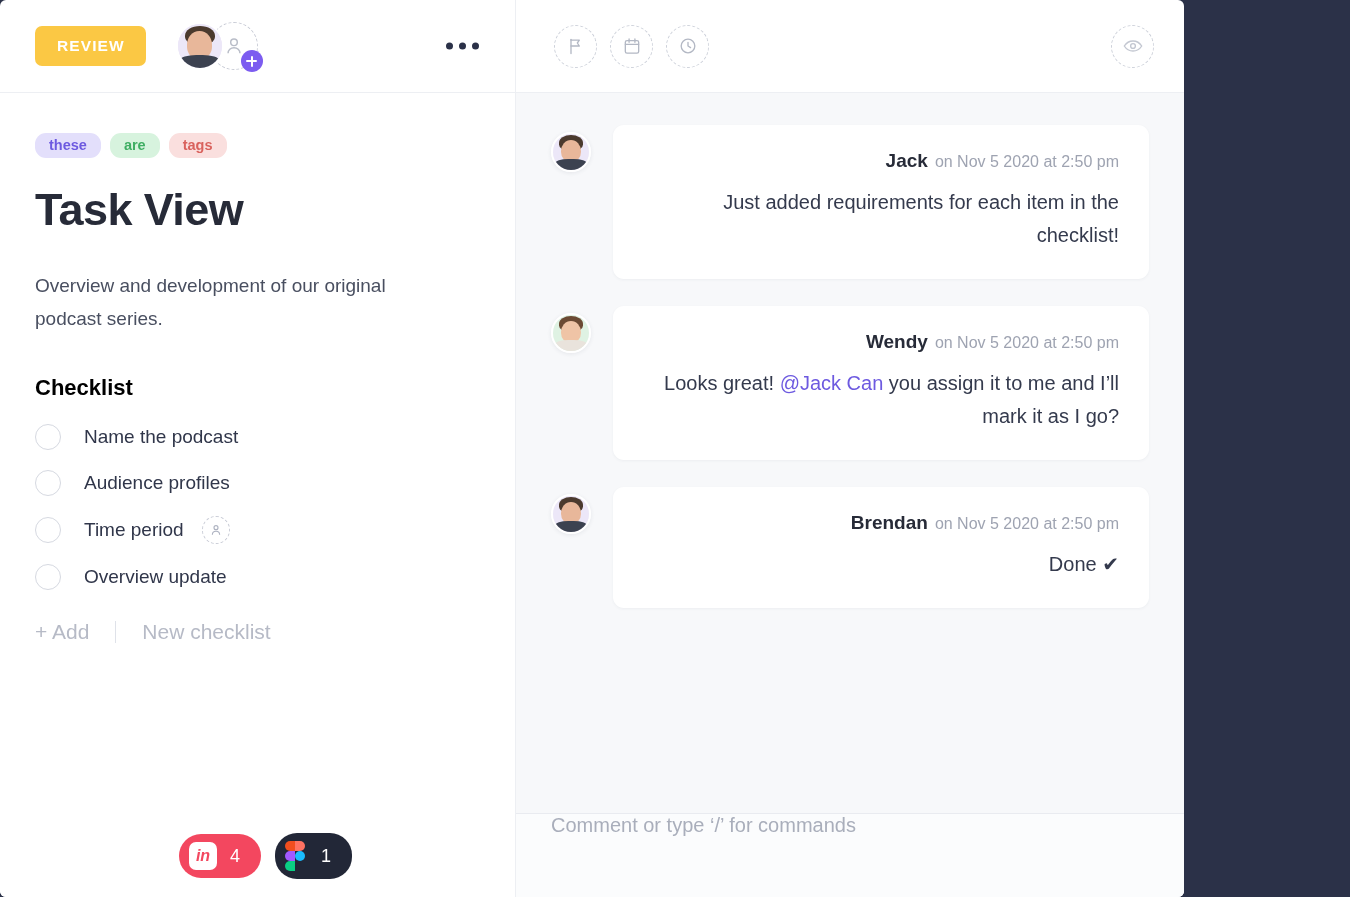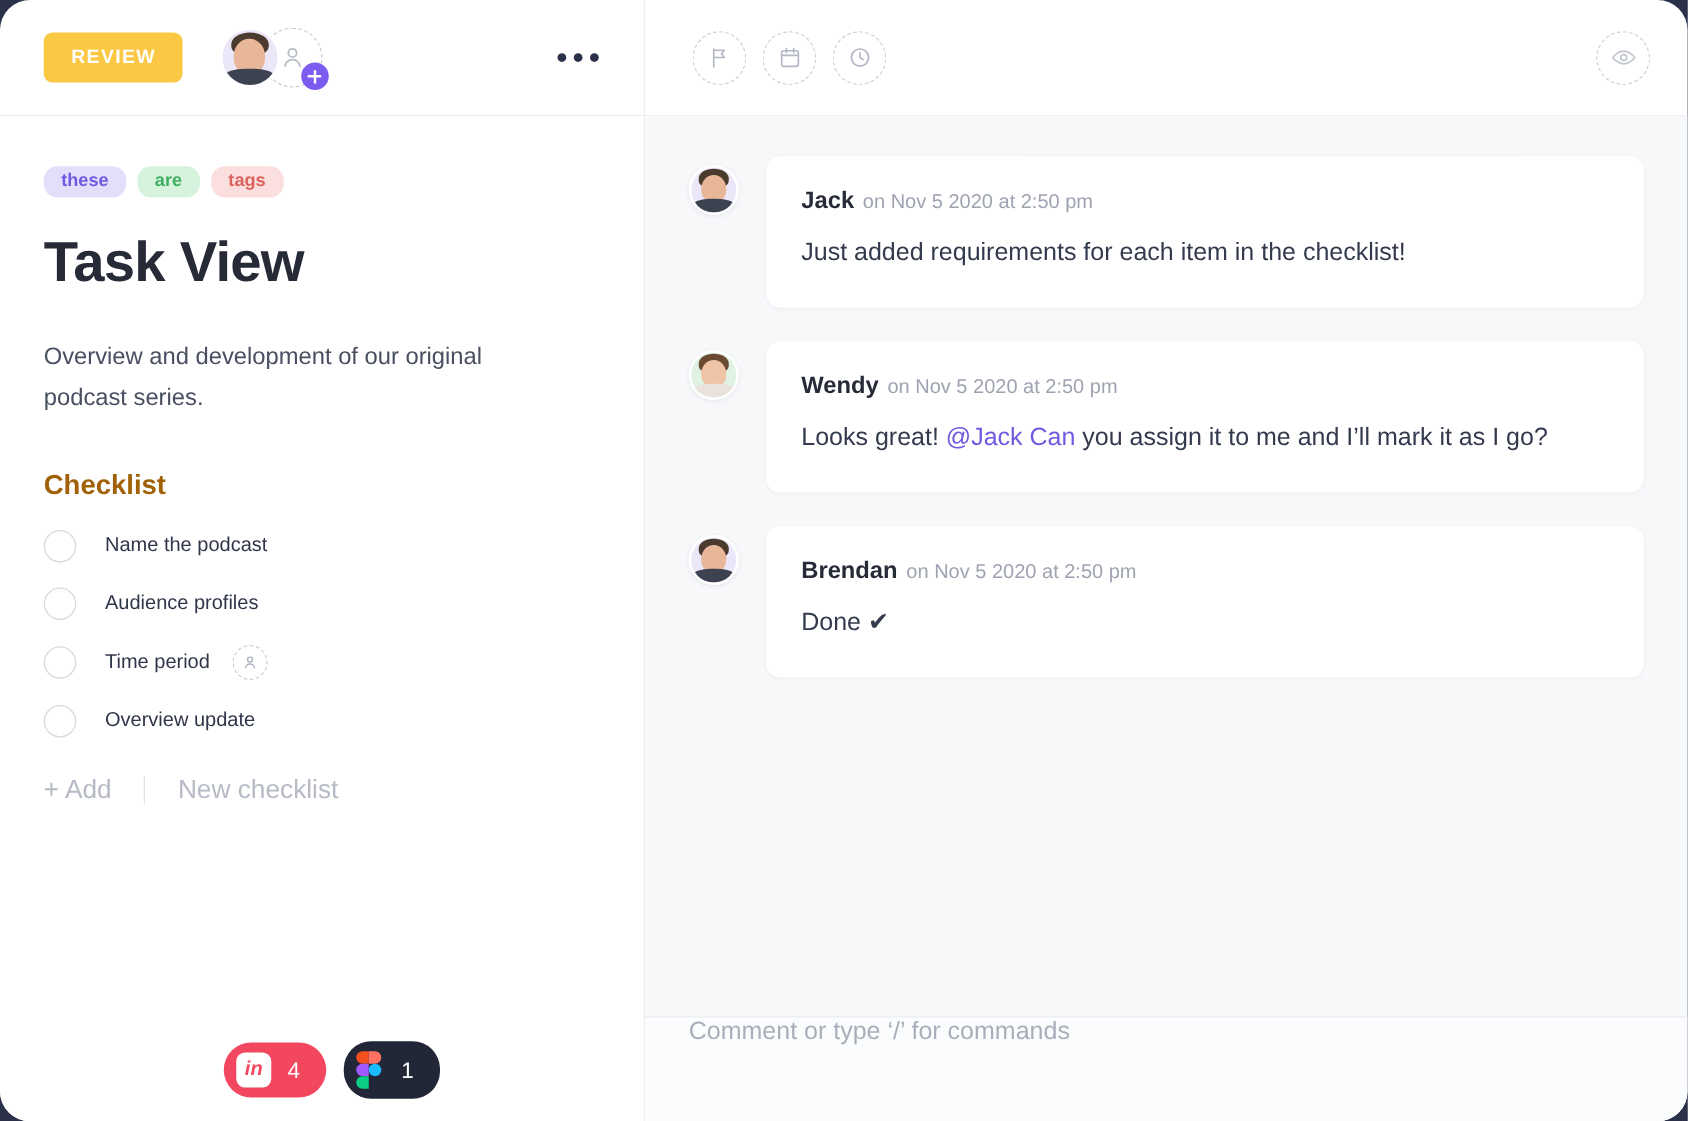--- a/index.html
+++ b/index.html
@@ -5,23 +5,23 @@
   * { box-sizing: border-box; margin: 0; padding: 0; }
   html, body {
     width: 1350px; height: 897px;
     background: #2b3148;
     font-family: "Liberation Sans", sans-serif;
     overflow: hidden;
   }
   .app-card {
     position: absolute;
     left: 0; top: 0;
-    width: 1350px; height: 897px;
+    width: 1184px; height: 897px;
     background: #ffffff;
-    border-radius: 24px;
+    border-radius: 6px;
     overflow: hidden;
     display: flex;
     flex-direction: column;
   }
   
   .topbar {
     height: 93px;
     display: flex;
     align-items: stretch;
     border-bottom: 1px solid #edeff3;
@@ -143,37 +143,37 @@
   .desc {
     font-size: 19px;
     color: #494f60;
     line-height: 33px;
     max-width: 360px;
     margin-bottom: 40px;
   }
   .checklist-title {
     font-size: 22px;
     font-weight: bold;
-    color: #a16207;
+    color: #000000;
     margin-bottom: 23px;
   }
   .check-item {
     display: flex;
     align-items: center;
     margin-bottom: 20px;
     cursor: pointer;
   }
   .check-circle {
     width: 26px; height: 26px;
     border-radius: 50%;
     border: 1.6px solid #d6d9e1;
     margin-right: 23px;
     flex: 0 0 26px;
   }
-  .check-label { font-size: 16px; color: #30364a; }
+  .check-label { font-size: 19px; color: #30364a; }
   .assignee-mini {
     width: 28px; height: 28px;
     border-radius: 50%;
     border: 1.4px dashed #c9ccd6;
     margin-left: 18px;
     display: flex; align-items: center; justify-content: center;
   }
   .check-actions {
     display: flex; align-items: center;
     margin-top: 30px;
@@ -221,21 +221,21 @@
     flex: 1;
     background: #f7f8fa;
     display: flex; flex-direction: column;
     min-width: 0;
   }
   .comments {
     flex: 1;
     padding: 32px 35px 20px 35px;
     overflow: hidden;
   }
-  .comment-row { display: flex; margin-bottom: 27px; }
+  .comment-row { display: flex; margin-bottom: 27px; text-align: right; }
   .comment-avatar {
     width: 40px; height: 40px;
     border-radius: 50%;
     flex: 0 0 40px;
     margin-top: 7px;
     margin-right: 22px;
     overflow: hidden;
     position: relative;
     border: 2px solid #fff;
     box-shadow: 0 1px 4px rgba(40,50,80,.09);

